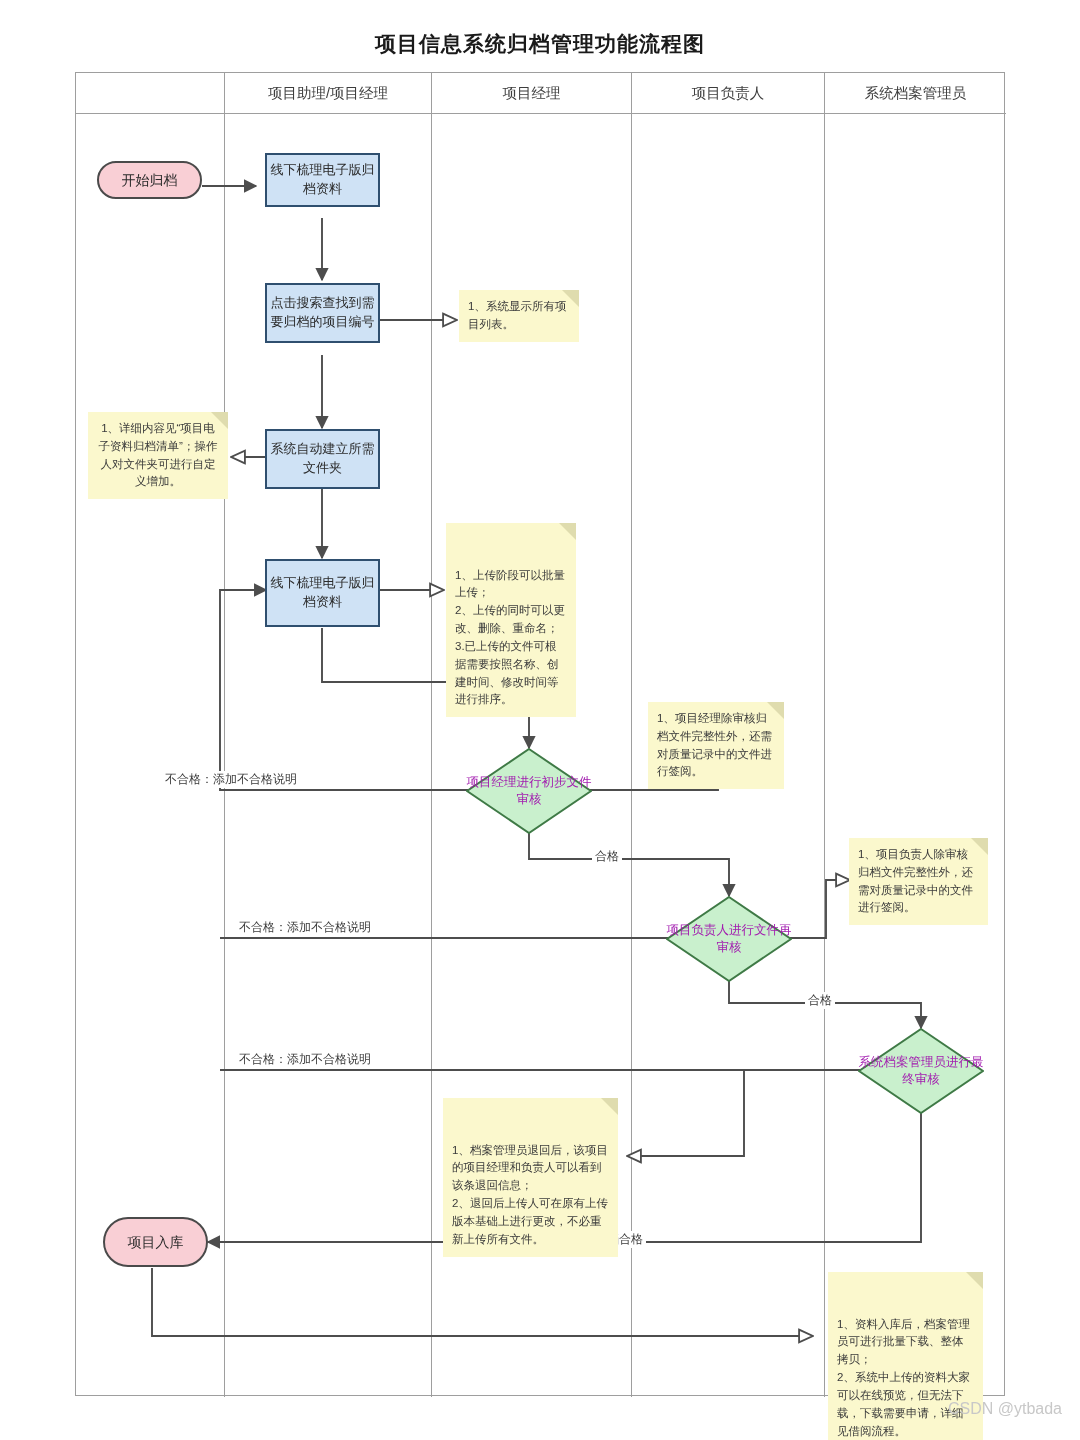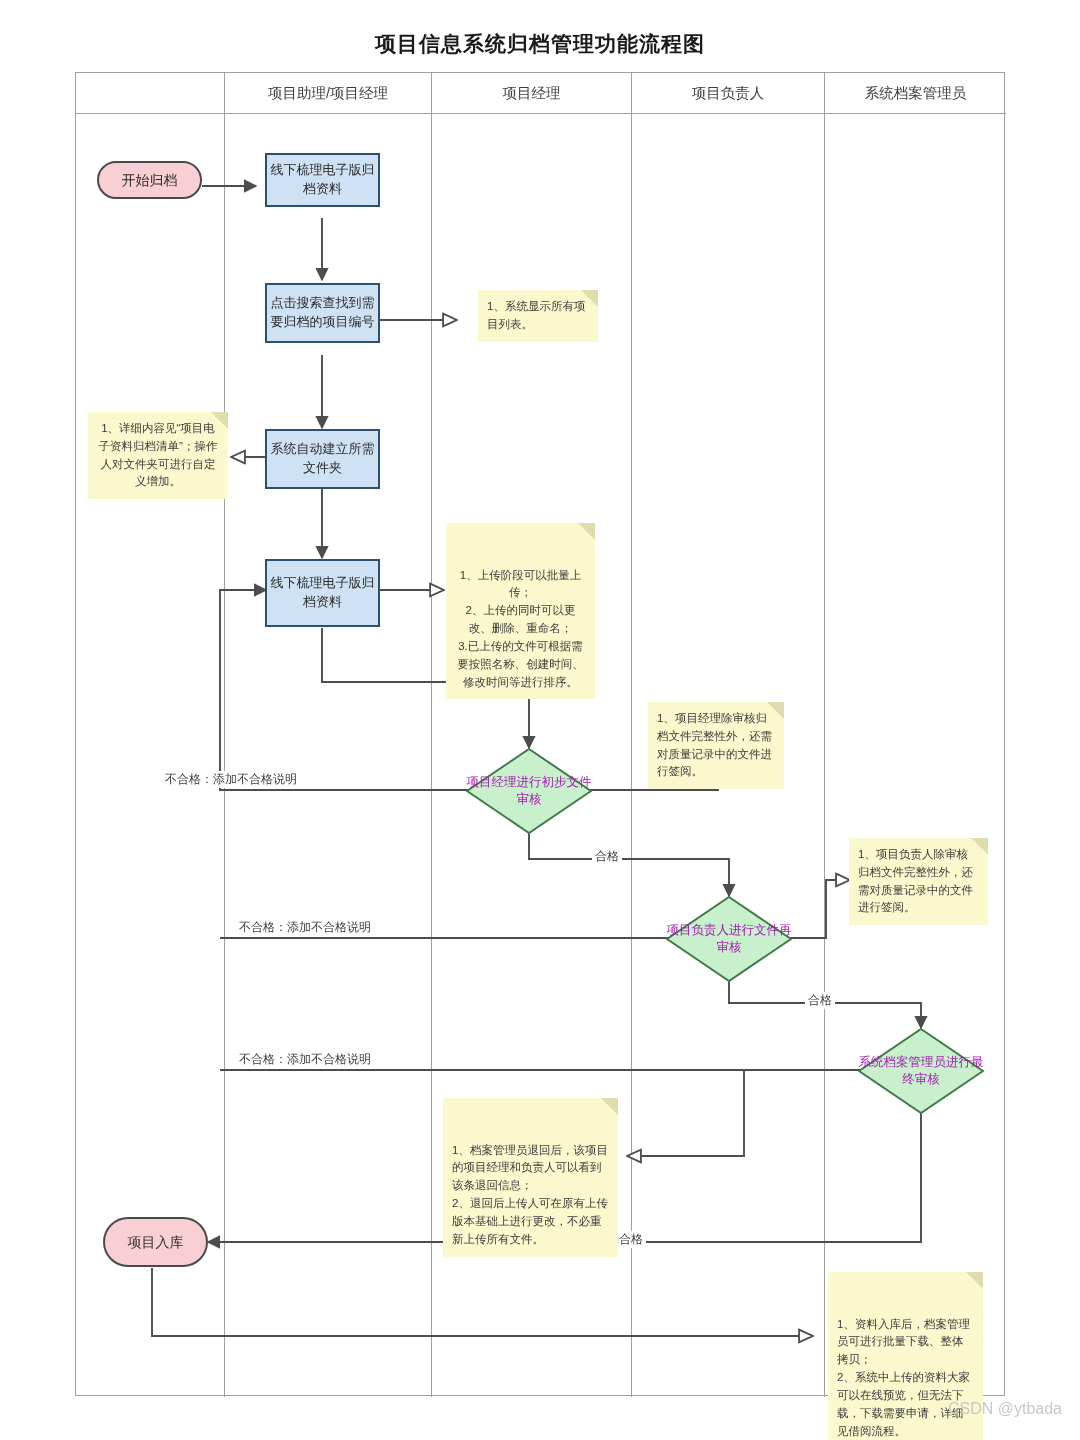--- a/index.html
+++ b/index.html
@@ -259,31 +259,31 @@
 
 <div class="node node-decision" style="left:858px; top:1028px; width:126px; height:86px;">
   <svg class="diamond-shape" viewBox="0 0 126 86" preserveAspectRatio="none">
     <polygon points="63,1 125,43 63,85 1,43" fill="#c9f0cd" stroke="#3f7a46" stroke-width="2"></polygon>
   </svg>
   <span class="diamond-label">系统档案管理员进行最终审核</span>
 </div>
 
 <div class="node node-terminal" style="left:103px; top:1217px; width:105px; height:50px;">项目入库</div>
 
-<div class="note" style="left:459px; top:290px; width:120px;margin-left:19px;">
+<div class="note" style="left:459px; top:290px; width:120px;">
   <span class="fold"></span>
   <span>1、系统显示所有项目列表。</span>
 </div>
 
 <div class="note" style="left:88px; top:412px; width:140px;text-align:center;">
   <span class="fold"></span>
   <span>1、详细内容见“项目电子资料归档清单”；操作人对文件夹可进行自定义增加。</span>
 </div>
 
-<div class="note" style="left:446px; top:523px; width:149px; white-space:pre-line;text-align:center;">
+<div class="note" style="left:446px; top:523px; width:130px; white-space:pre-line;">
   <span class="fold"></span>
   <span>1、上传阶段可以批量上传；
 2、上传的同时可以更改、删除、重命名；
 3.已上传的文件可根据需要按照名称、创建时间、修改时间等进行排序。</span>
 </div>
 
 <div class="note" style="left:648px; top:655px; width:136px;margin-top:47px;">
   <span class="fold"></span>
   <span>1、项目经理除审核归档文件完整性外，还需对质量记录中的文件进行签阅。</span>
 </div>

